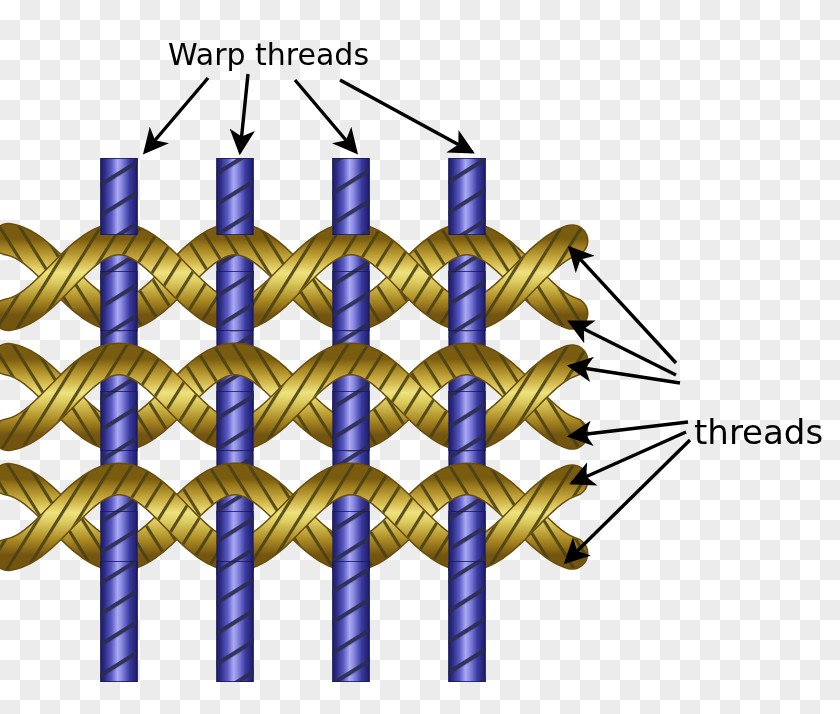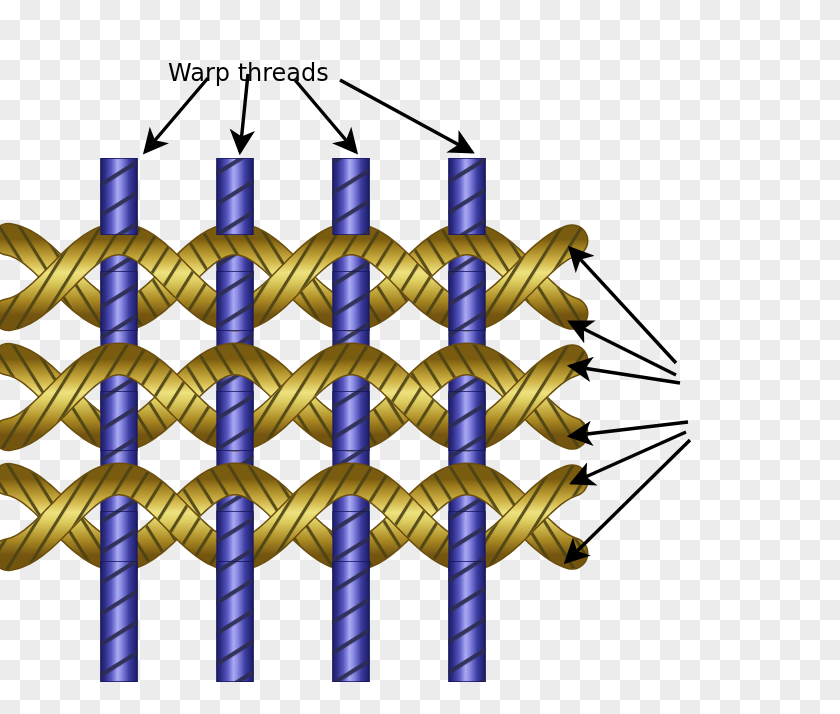--- a/index.html
+++ b/index.html
@@ -340,17 +340,17 @@
         <line x1="340" y1="80" x2="472" y2="152" stroke="#000000" stroke-width="3.4" marker-end="url(#arrowHead)"></line>
         <line x1="676" y1="363" x2="570" y2="248" stroke="#000000" stroke-width="3.4" marker-end="url(#arrowHead)"></line>
         <line x1="676" y1="375" x2="570" y2="322" stroke="#000000" stroke-width="3.4" marker-end="url(#arrowHead)"></line>
         <line x1="680" y1="383" x2="570" y2="366" stroke="#000000" stroke-width="3.4" marker-end="url(#arrowHead)"></line>
         <line x1="688" y1="422" x2="570" y2="436" stroke="#000000" stroke-width="3.4" marker-end="url(#arrowHead)"></line>
         <line x1="686" y1="432" x2="572" y2="483" stroke="#000000" stroke-width="3.4" marker-end="url(#arrowHead)"></line>
         <line x1="690" y1="440" x2="566" y2="562" stroke="#000000" stroke-width="3.4" marker-end="url(#arrowHead)"></line>
       </g>
   </svg>
 
-  <div class="label-text" id="warp-label" style="left: 168px; top: 52px; color: rgb(0, 0, 0); font-size: 24px;"><span>Warp threads</span></div>
-
-  <div class="label-text" id="weft-label" style="left: 694px; top: 369px; color: rgb(0, 0, 0); font-size: 34px;"><br></div>
+  <div class="label-text" id="warp-label" style="left: 168px; top: 34px; color: rgb(0, 0, 0); font-size: 30px;"><span>Warp threads</span></div>
+
+  <div class="label-text" id="weft-label" style="left: 694px; top: 369px; color: rgb(0, 0, 0); font-size: 34px;"><br><span>threads</span></div>
 
 </div>
 
 </body></html>

